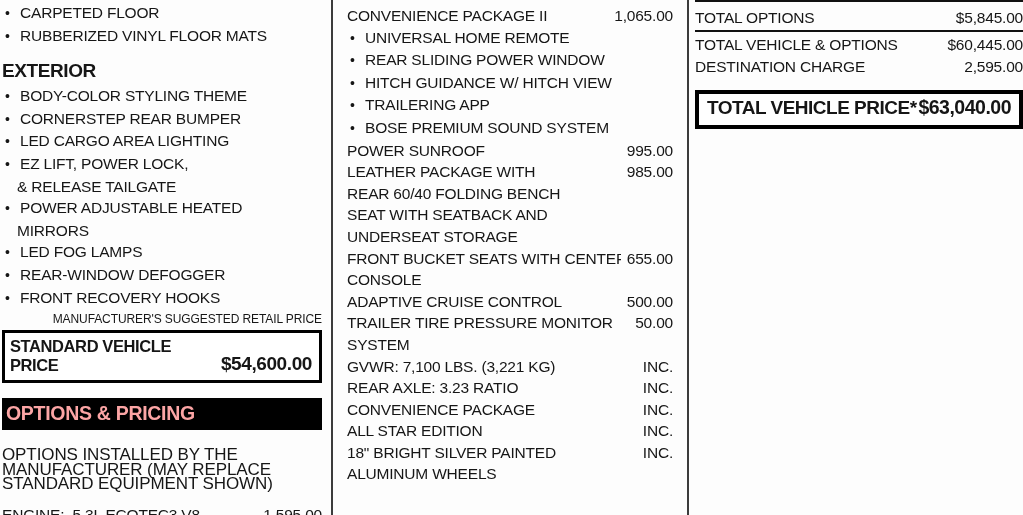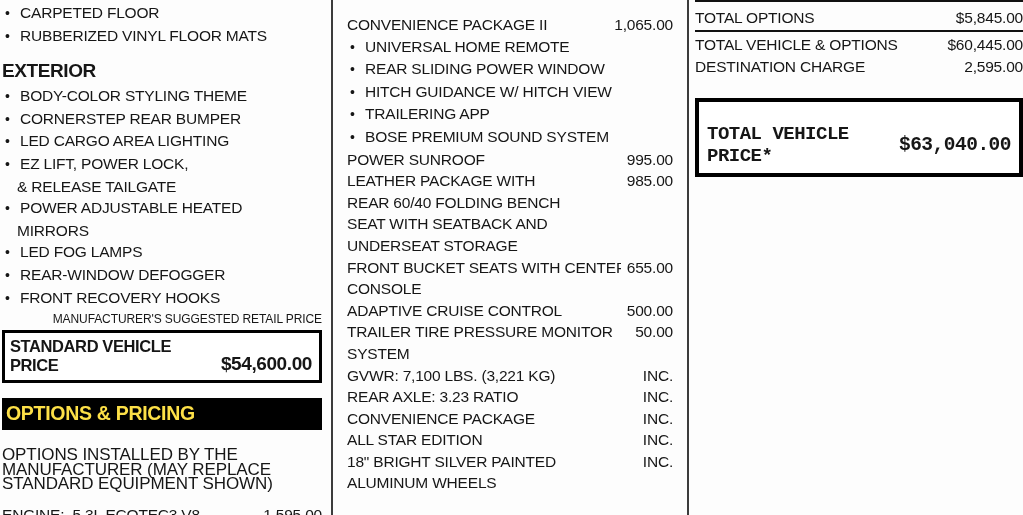--- a/index.html
+++ b/index.html
@@ -8,21 +8,21 @@
     background:#fdfdfd;color:#161616;
     font-family:"Liberation Sans","DejaVu Sans",sans-serif;
     letter-spacing:-0.2px;
   }
   .divider{position:absolute;top:0;bottom:0;width:2px;background:#3c3c3c;}
   #divider-1{left:331px;}
   #divider-2{left:687px;}
 
   .col{position:absolute;top:0;}
   #col-left{left:0;width:320px;padding:2px 0 0 2px;}
-  #col-mid{left:347px;width:326px;padding-top:14px;}
+  #col-mid{left:347px;width:326px;padding-top:5px;}
   #col-right{left:695px;width:328px;}
 
   .row{display:flex;align-items:baseline;line-height:21.6px;font-size:15.5px;white-space:nowrap;}
   .row .bullet{width:15px;flex:0 0 15px;padding-left:3px;font-size:14px;}
   .row .txt{flex:1 1 auto;overflow:hidden;white-space:pre;}
   .row .price{flex:0 0 auto;text-align:right;padding-left:6px;}
   .row.cont .txt{padding-left:15px;}
 
   .section-header{font-weight:bold;font-size:19px;letter-spacing:-0.4px;margin-top:11px;line-height:26px;}
   #left-list-2{margin-top:1px;}
@@ -31,36 +31,35 @@
 
   .price-box{
     margin-top:4px;border:3px solid #000;background:#fff;
     display:flex;justify-content:space-between;align-items:flex-end;
     padding:4px 7px 5px 5px;
   }
   .price-box .pb-label{font-weight:bold;font-size:16.5px;letter-spacing:-0.4px;}
   .price-box .pb-value{font-weight:bold;font-size:19px;letter-spacing:-0.4px;margin-left:8px;}
 
   .black-banner{
-    margin-top:15px;background:#000;color:#fde047;
+    margin-top:15px;background:#000;color:#fca5a5;
     font-weight:bold;font-size:19.5px;letter-spacing:-0.3px;
     padding:4px 8px 6px 4px;line-height:22px;
   }
   .small-note{margin-top:18px;font-size:17px;line-height:14.5px;letter-spacing:-0.1px;width:302px;white-space:normal;}
   #engine-rows{margin-top:12px;}
 
   
   #col-right .top-rule{height:2px;background:#111;margin-bottom:5px;}
   #col-right .row{line-height:22px;}
   #col-right .row.underlined{border-bottom:2px solid #111;padding-bottom:1px;margin-bottom:2px;justify-content:space-between;}
   .total-box{
-    margin-top:20px;border:4px solid #000;background:#fff;
+    margin-top:12px;border:4px solid #000;background:#fff;
     display:flex;justify-content:space-between;align-items:center;
-    padding:21px 8px 6px 8px;
-    font-family:Liberation Mono, monospace;
+    padding:2px 8px 6px 8px;
   }
   .total-box .tb-label{font-weight:bold;font-size:19px;letter-spacing:-0.5px;}
   .total-box .tb-value{font-weight:bold;font-size:19.5px;letter-spacing:-0.5px;}
 </style>
 </head>
 <body>
 
 <div class="divider" id="divider-1"></div>
 <div class="divider" id="divider-2"></div>
 

